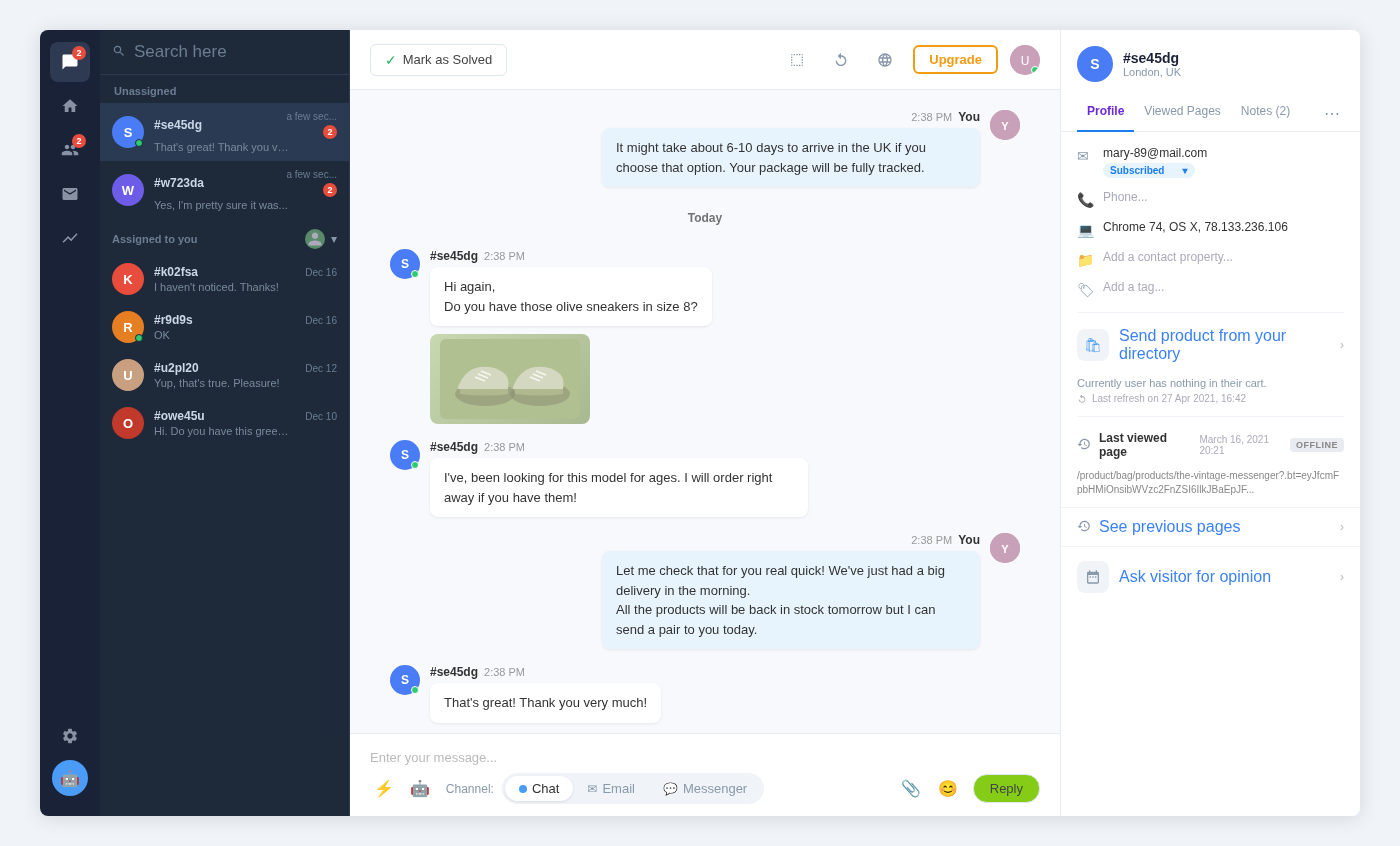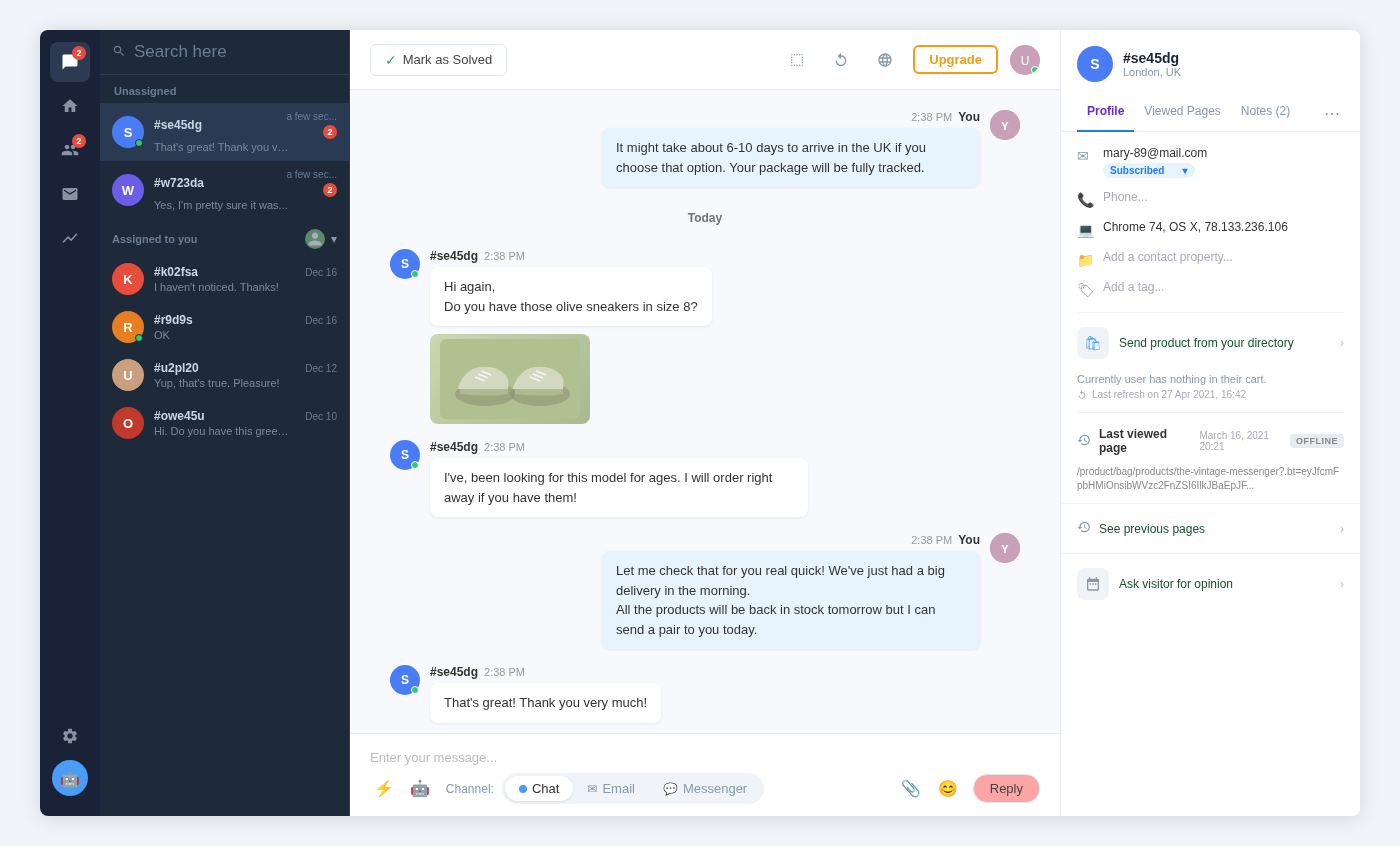--- a/index.html
+++ b/index.html
@@ -86,21 +86,21 @@
     .chat-input-area { background: white; border-top: 1px solid #e8ecf0; padding: 12px 20px; flex-shrink: 0; }
     .message-input { width: 100%; border: none; outline: none; font-size: 13px; color: #333; background: transparent; padding: 4px 0 8px; }
     .message-input::placeholder { color: #bbb; }
     .input-toolbar { display: flex; align-items: center; gap: 8px; }
     .toolbar-icon { color: #8899aa; font-size: 16px; cursor: pointer; padding: 4px; }
     .channel-label { color: #8899aa; font-size: 12px; margin-left: 4px; }
     .channel-tabs { display: flex; gap: 0; background: #f0f4f8; border-radius: 20px; padding: 3px; }
     .channel-tab { display: flex; align-items: center; gap: 5px; padding: 5px 14px; border-radius: 16px; cursor: pointer; font-size: 13px; color: #8899aa; }
     .channel-tab.active { background: white; color: #333; box-shadow: 0 1px 3px rgba(0,0,0,0.1); }
     .input-right { margin-left: auto; display: flex; align-items: center; gap: 10px; }
-    .reply-btn { background: #fca5a5; border: 1.5px solid #e0e6ed; border-radius: 14px; padding: 6px 16px; font-size: 13px; font-weight: 500; color: #444; cursor: pointer; }
+    .reply-btn { background: #84cc16; border: 1.5px solid #e0e6ed; border-radius: 14px; padding: 6px 16px; font-size: 13px; font-weight: 500; color: #444; cursor: pointer; }
 
     
     .right-panel { width: 300px; background: white; border-left: 1px solid #e8ecf0; display: flex; flex-direction: column; flex-shrink: 0; overflow-y: auto; }
 
     .right-panel-top { padding: 16px 16px 0; }
     .contact-header { display: flex; align-items: center; gap: 10px; margin-bottom: 14px; }
     .contact-avatar { width: 36px; height: 36px; border-radius: 50%; background: #4a7cf6; display: flex; align-items: center; justify-content: center; color: white; font-size: 14px; font-weight: 700; }
     .contact-name { font-size: 14px; font-weight: 700; color: #1a2238; }
     .contact-location { font-size: 11px; color: #8899aa; }
 
@@ -114,30 +114,30 @@
     .field-icon { color: #8899aa; font-size: 14px; margin-top: 2px; flex-shrink: 0; width: 16px; }
     .field-content { flex: 1; min-width: 0; }
     .field-value { font-size: 12px; color: #333; }
     .field-value.muted { color: #aab; }
     .subscribed-badge { display: inline-flex; align-items: center; gap: 18px; background: #e8f4fd; color: #1a7ef0; font-size: 10px; font-weight: 600; padding: 2px 7px; border-radius: 10px; margin-top: 3px; }
 
     .divider { height: 1px; background: #f0f4f8; margin: 0 16px; }
 
     .action-row { display: flex; align-items: center; padding: 14px 16px; cursor: pointer; }
     .action-icon { width: 32px; height: 32px; border-radius: 8px; background: #f0f4f8; display: flex; align-items: center; justify-content: center; color: #4a9cf6; font-size: 14px; flex-shrink: 0; }
-    .action-text { flex: 1; margin-left: 10px; font-size: 12px; color: #14532d; font-weight: 500; }
+    .action-text { flex: 1; margin-left: 10px; font-size: 16px; color: #3b82f6; font-weight: 500; }
     .action-chevron { color: #bbb; font-size: 12px; }
     .refresh-row { display: flex; align-items: center; gap: 5px; font-size: 10px; color: #aab; margin-top: 4px; padding: 0 16px 10px; }
 
     .last-viewed-header { display: flex; align-items: center; justify-content: space-between; padding: 14px 16px 6px; }
     .last-viewed-title { font-size: 12px; color: #333; font-weight: 600; display: flex; align-items: center; gap: 8px; }
     .offline-badge { background: #e8ecf0; color: #888; font-size: 9px; padding: 2px 6px; border-radius: 4px; font-weight: 600; letter-spacing: 0.5px; }
     .last-viewed-url { font-size: 10px; color: #888; padding: 4px 16px 10px; word-break: break-all; line-height: 1.4; }
 
-    .see-prev-row { display: flex; align-items: center; padding: 16px 16px; cursor: pointer; border-top: 1px solid #f0f4f8; }
+    .see-prev-row { display: flex; align-items: center; padding: 10px 16px; cursor: pointer; border-top: 1px solid #f0f4f8; }
 
     .opinion-row { display: flex; align-items: center; padding: 14px 16px; cursor: pointer; border-top: 1px solid #f0f4f8; }
   </style>
 </head>
 <body>
 
 <div class="app-container">
   <div class="main-panel">
 
     <div class="nav-sidebar">

